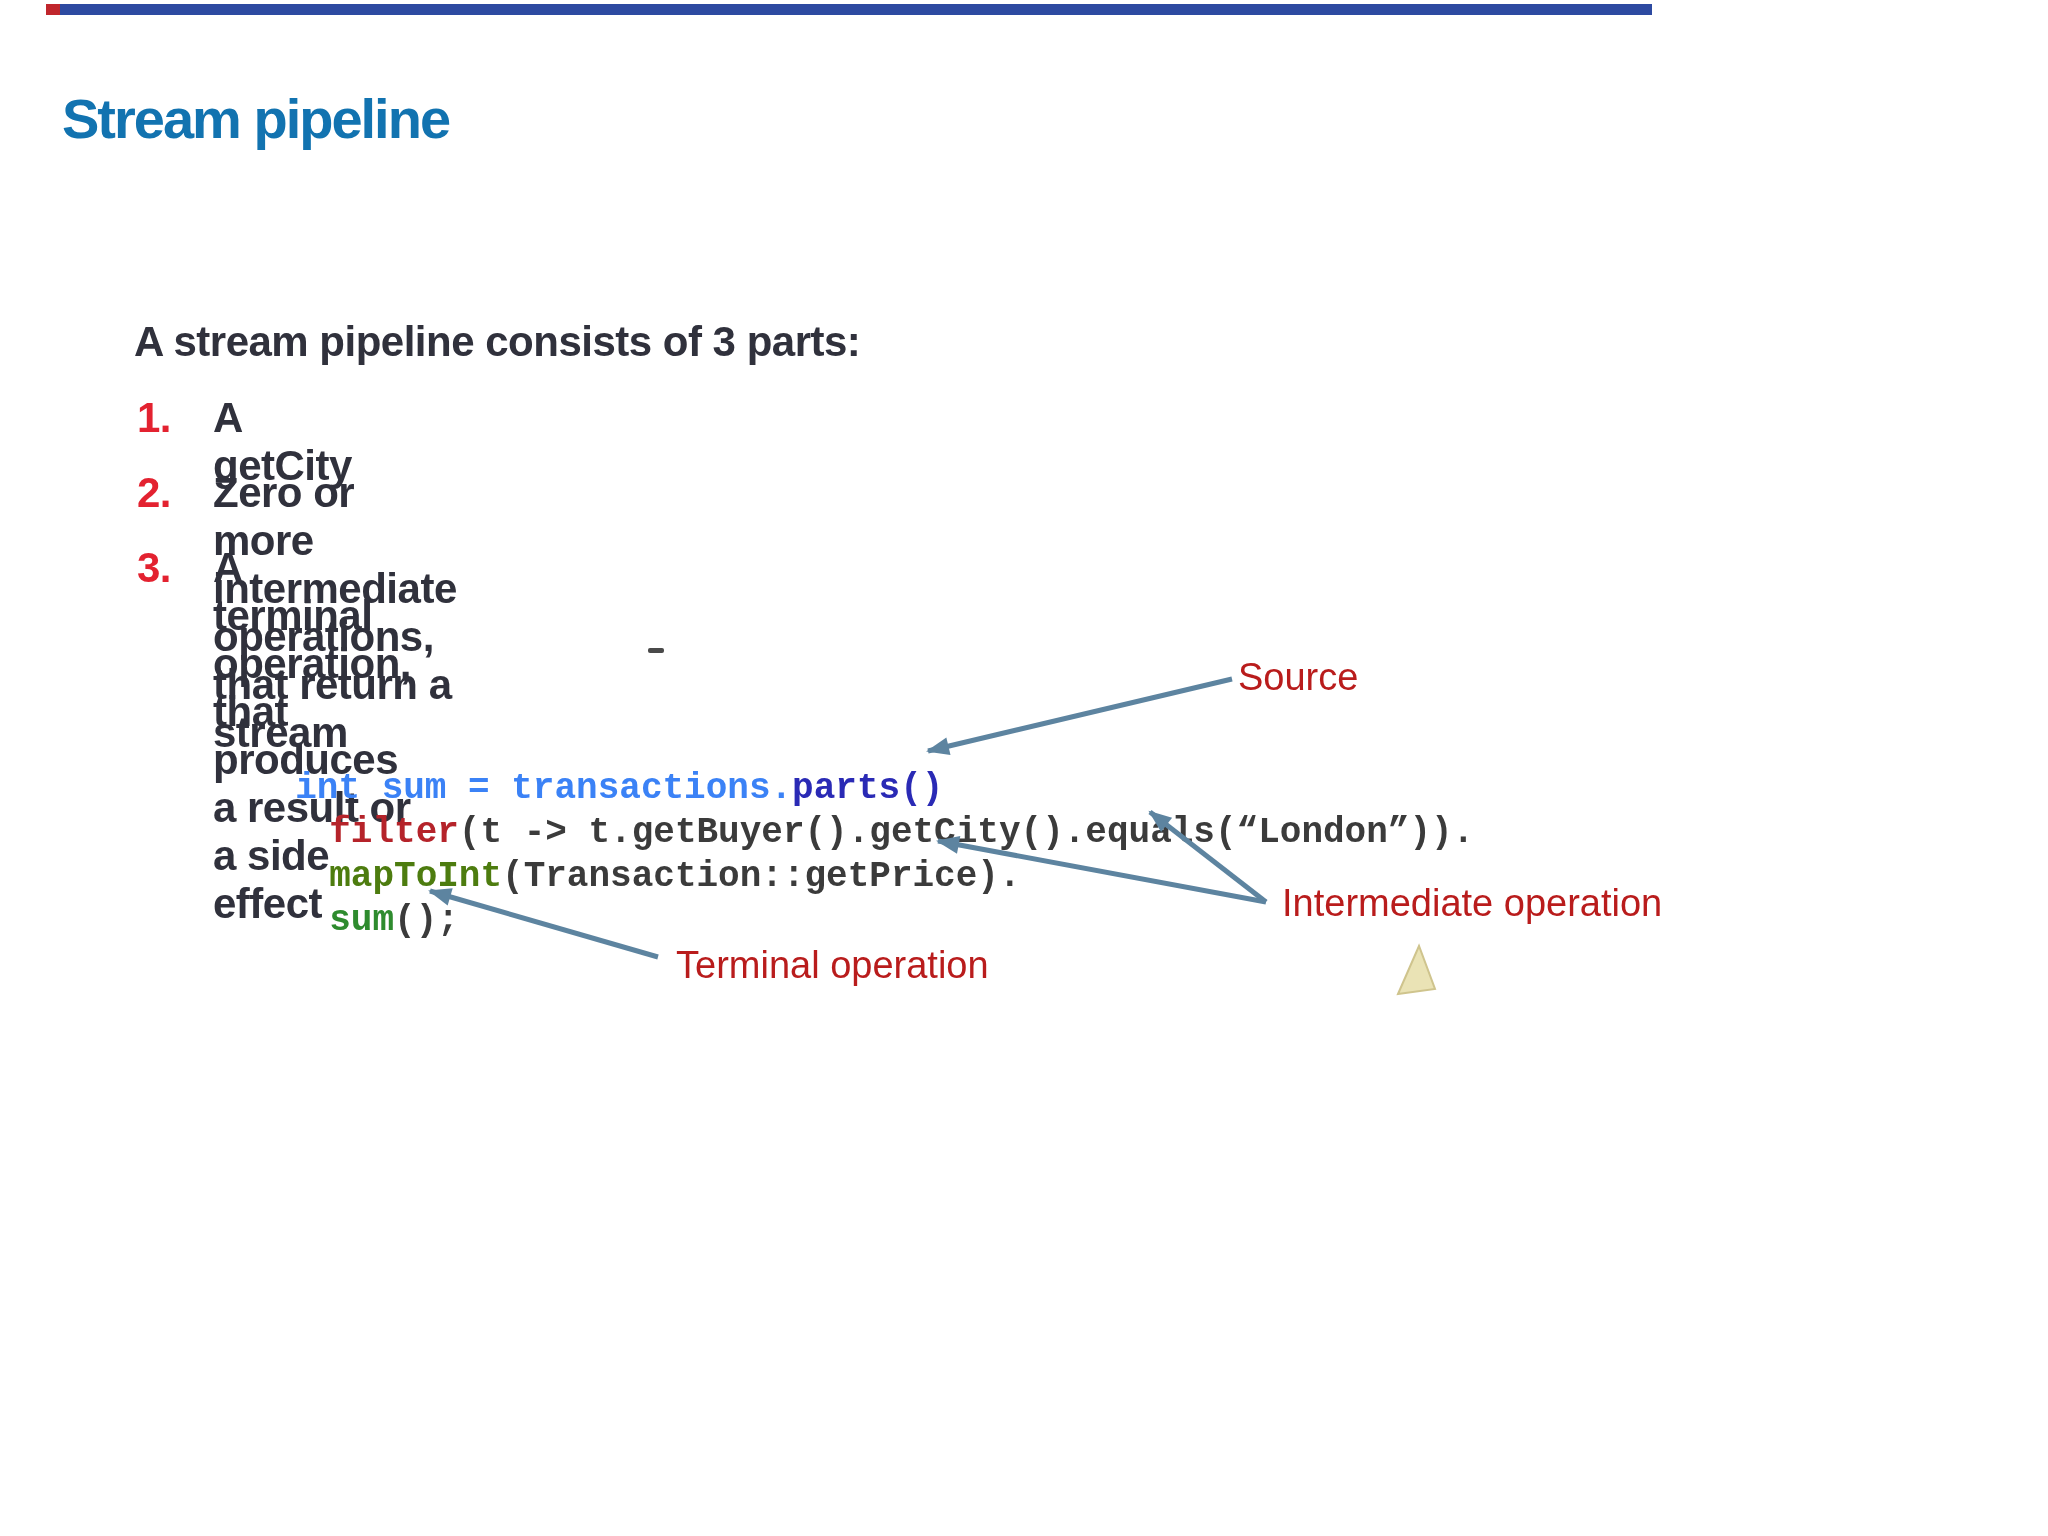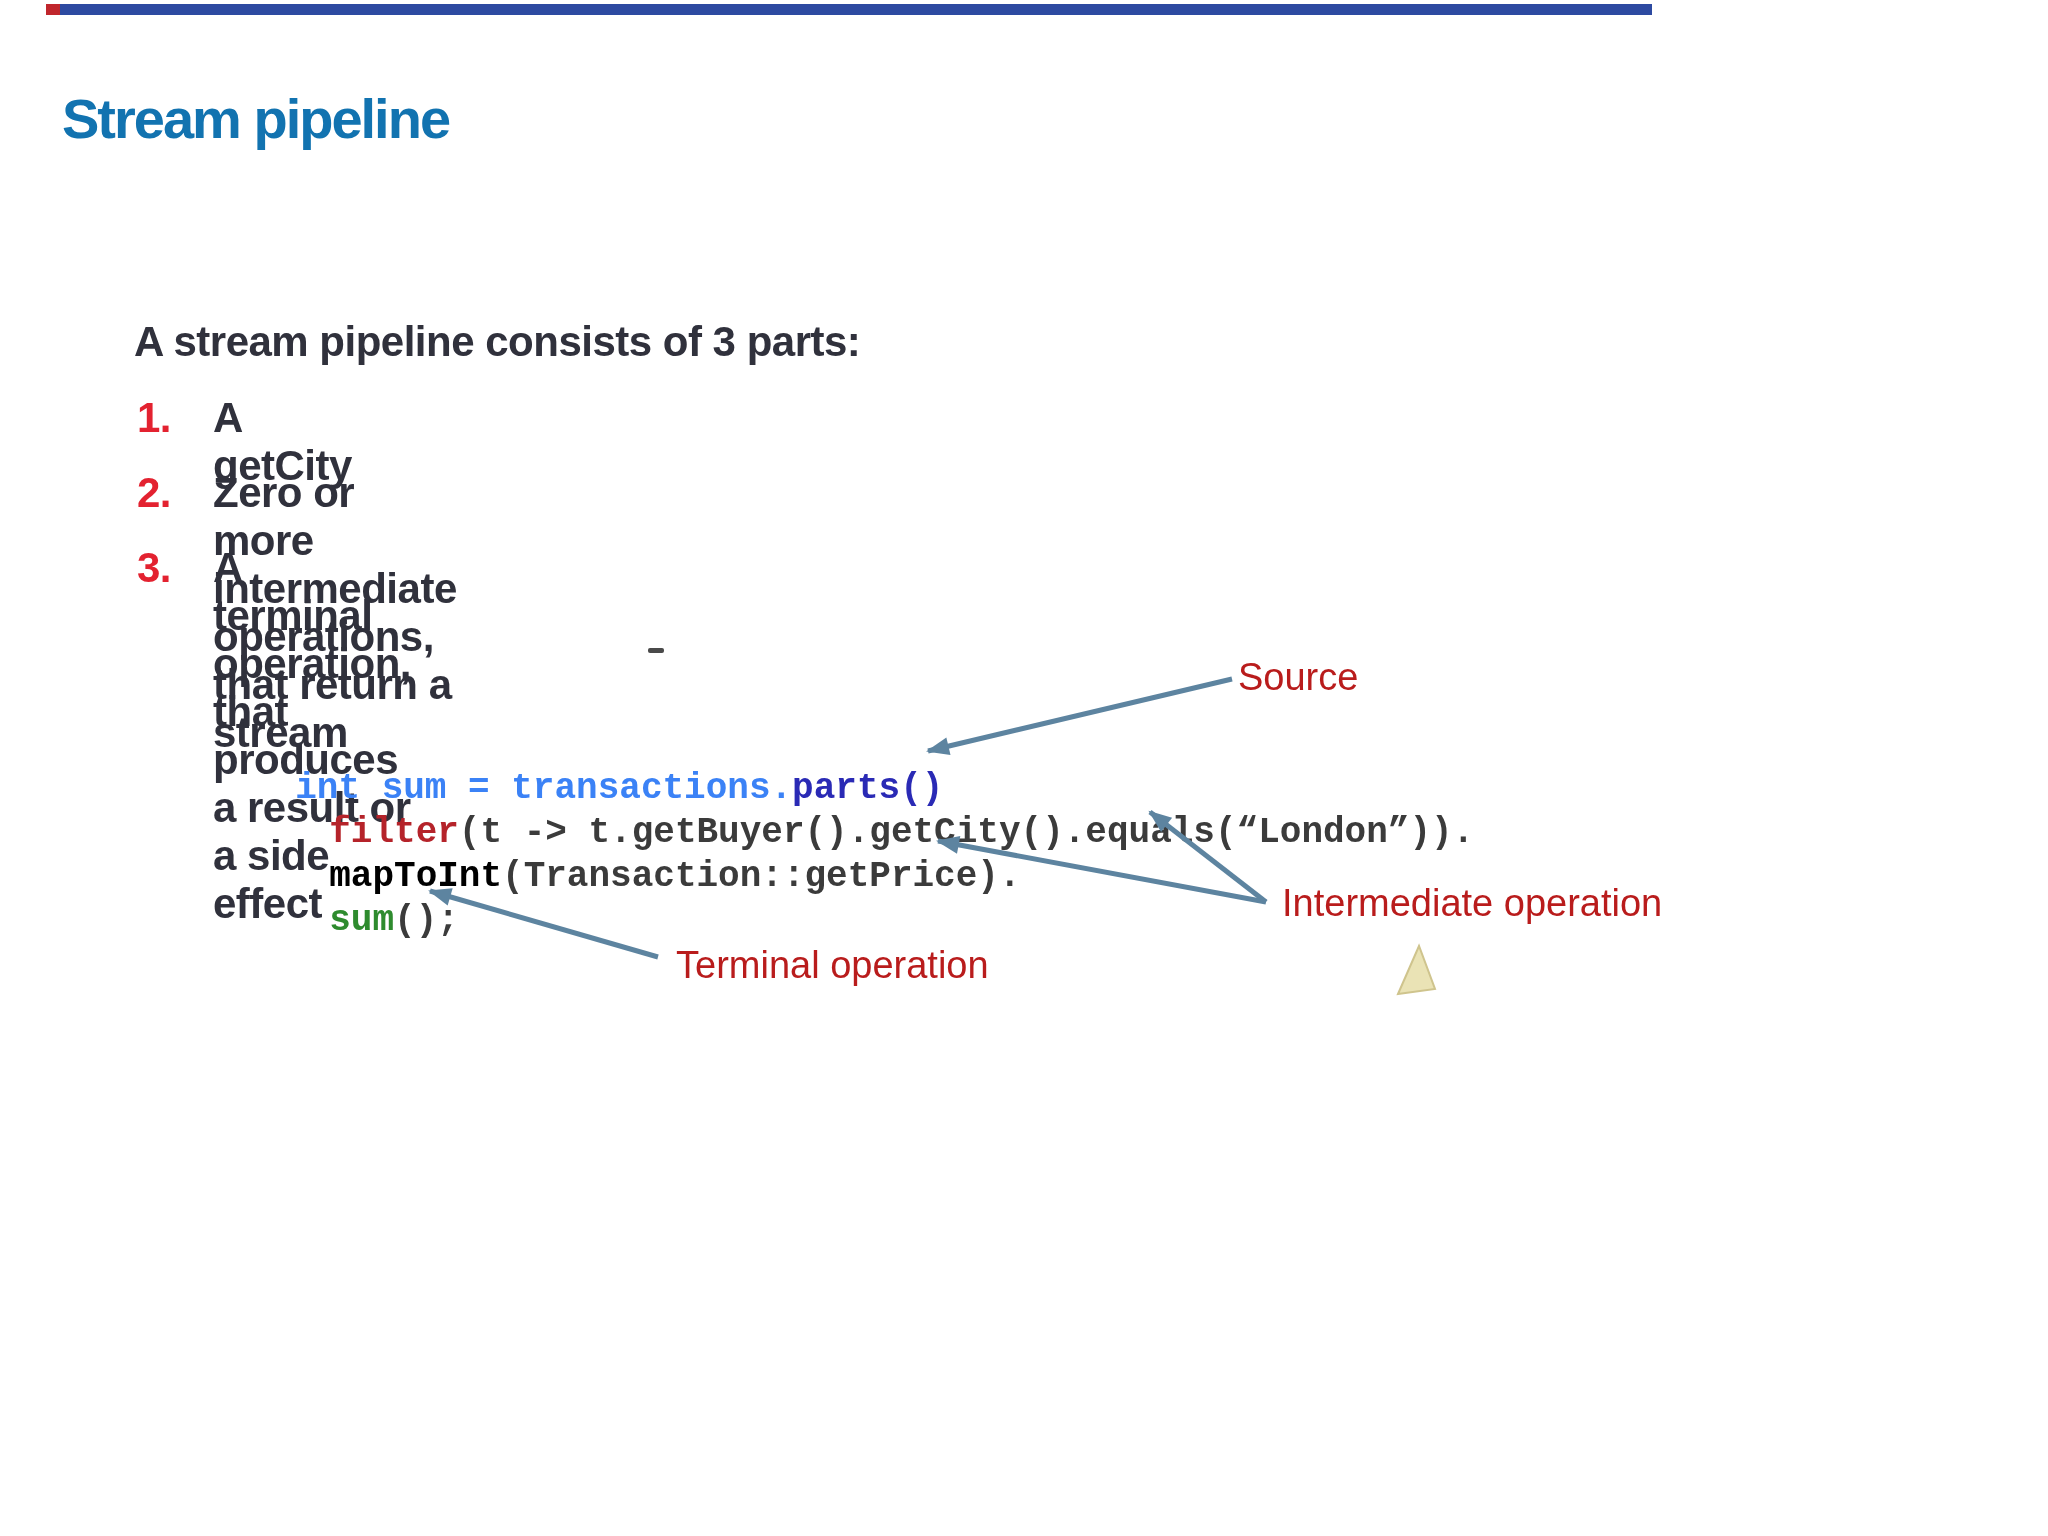--- a/index.html
+++ b/index.html
@@ -80,21 +80,21 @@
 
 <div class="abs" id="dash"></div>
 
 <div class="code-line" id="code-l1">
   <span style="color: #3b82f6;">int sum = transactions.</span><span style="color: rgb(42, 42, 181);">parts()</span>
 </div>
 <div class="code-line" id="code-l2">
   <span style="color: rgb(181, 35, 42);">filter</span><span style="color: rgb(59, 59, 59);">(t -&gt; t.getBuyer().getCity().equals(“London”)).</span>
 </div>
 <div class="code-line" id="code-l3">
-  <span style="color: #000000;">mapToInt</span><span style="color: rgb(59, 59, 59);">(Transaction::getPrice).</span>
+  <span style="color: #4d7c0f;">mapToInt</span><span style="color: rgb(59, 59, 59);">(Transaction::getPrice).</span>
 </div>
 <div class="code-line" id="code-l4">
   <span style="color: rgb(46, 139, 46);">sum</span><span style="color: rgb(59, 59, 59);">();</span>
 </div>
 
 <div class="callout" id="source-label">Source</div>
 <div class="callout" id="intermediate-label">Intermediate operation</div>
 <div class="callout" id="terminal-label">Terminal operation</div>
 
 <svg class="abs" id="arrow-layer" viewBox="0 0 2048 1536" xmlns="http://www.w3.org/2000/svg">

